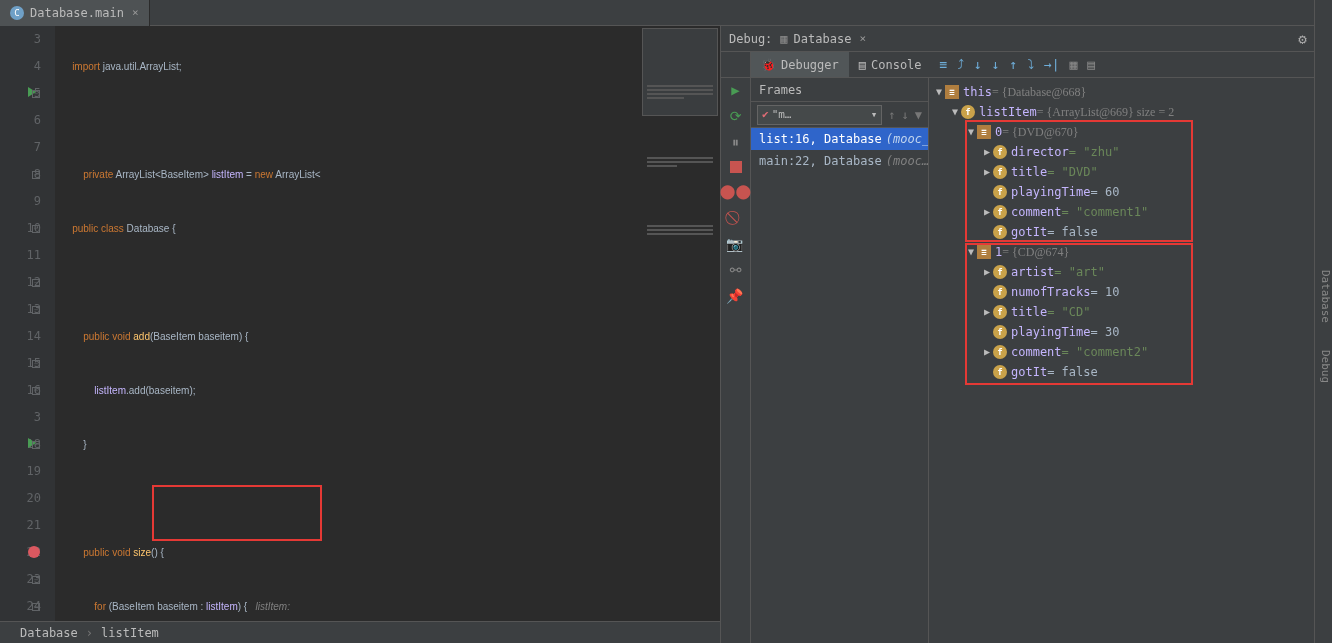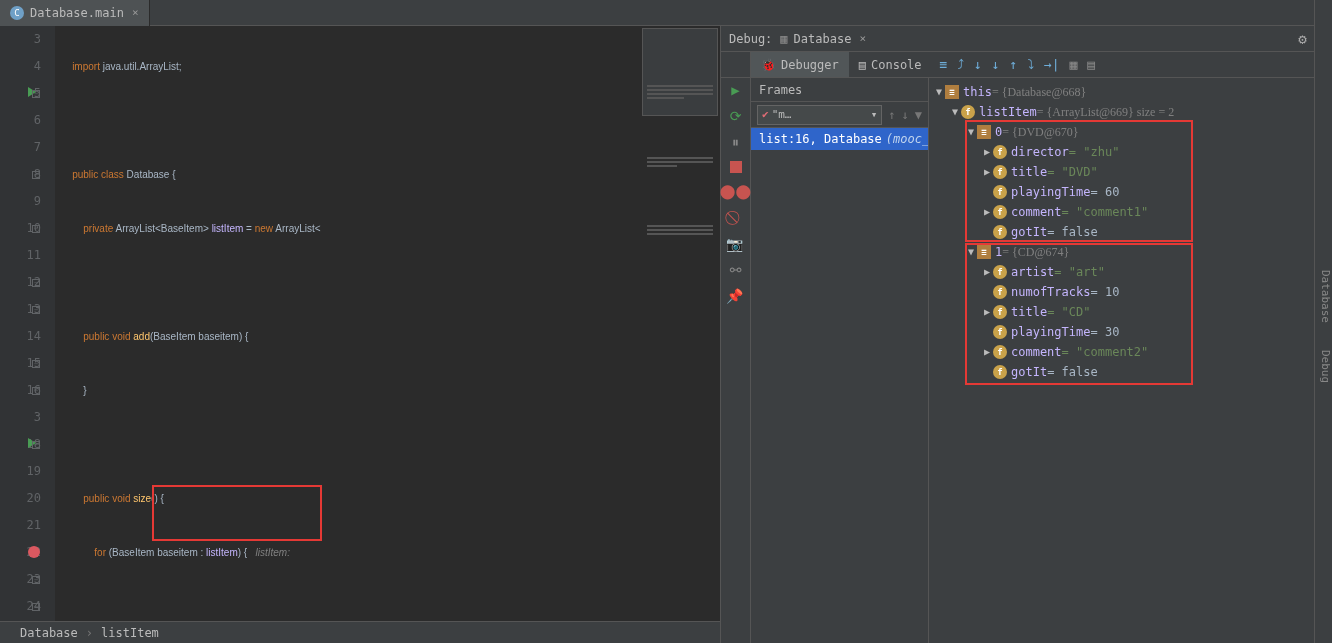--- a/index.html
+++ b/index.html
@@ -101,24 +101,25 @@
         <div class="line">19</div>
           <div class="line">20</div>
           <div class="line">21</div>
         <div class="line">22<span class="bp"></span></div>
         <div class="line">23<span class="fold">−</span></div>
           <div class="line">24<span class="fold">−</span></div>
       </div>
       <div class="code">
 <div class="row">    <span class="kw">import</span><span> java.util.ArrayList;</span></div>
 <div class="row"></div>
+<div class="row">        <span class="kw">private</span><span> ArrayList&lt;BaseItem&gt; </span><span class="varname">listItem</span><span> = </span><span class="kw">new</span><span> ArrayList&lt;</span></div>
 <div class="row">    <span class="kw">public</span> <span class="kw">class</span><span> Database {</span></div>
-<div class="row">        <span class="kw">private</span><span> ArrayList&lt;BaseItem&gt; </span><span class="varname">listItem</span><span> = </span><span class="kw">new</span><span> ArrayList&lt;</span></div>
 <div class="row"></div>
 <div class="row">        <span class="kw">public</span> <span class="kw">void</span> <span class="mtd">add</span><span>(BaseItem baseitem) {</span></div>
+<div class="row">            <span class="varname">listItem</span><span>.add(baseitem);</span></div>
 <div class="row">        }</div>
 <div class="row"></div>
 <div class="row">        <span class="kw">public</span> <span class="kw">void</span> <span class="mtd">size</span><span>() {</span></div>
 <div class="row">            <span class="kw">for</span><span> (BaseItem baseitem : </span><span class="varname">listItem</span><span>) {   </span><span class="prm">listItem:</span></div>
 
 
 
 
 
 
@@ -199,20 +200,24 @@
             </div>
           <span class="nav">↑</span>
           <span class="nav">↓</span>
           <span class="nav">▼</span>
         </div>
         <div class="frames-list">
           <div class="frame-row sel">
               <span>list:16, Database </span>
               <span class="pkg">(mooc_j…</span>
             </div>
+          <div class="frame-row">
+              <span>main:22, Database </span>
+              <span class="pkg">(mooc…</span>
+            </div>
         </div>
       </div>
       <div class="vars">
         <div class="tree">
           <div class="node" style="padding-left:0">
               <span class="arrow">▼</span>
               <span class="ic ic-obj">≡</span>
               <span class="varname">this</span>
               <span class="val-obj"> = {Database@668}</span>
             </div>

